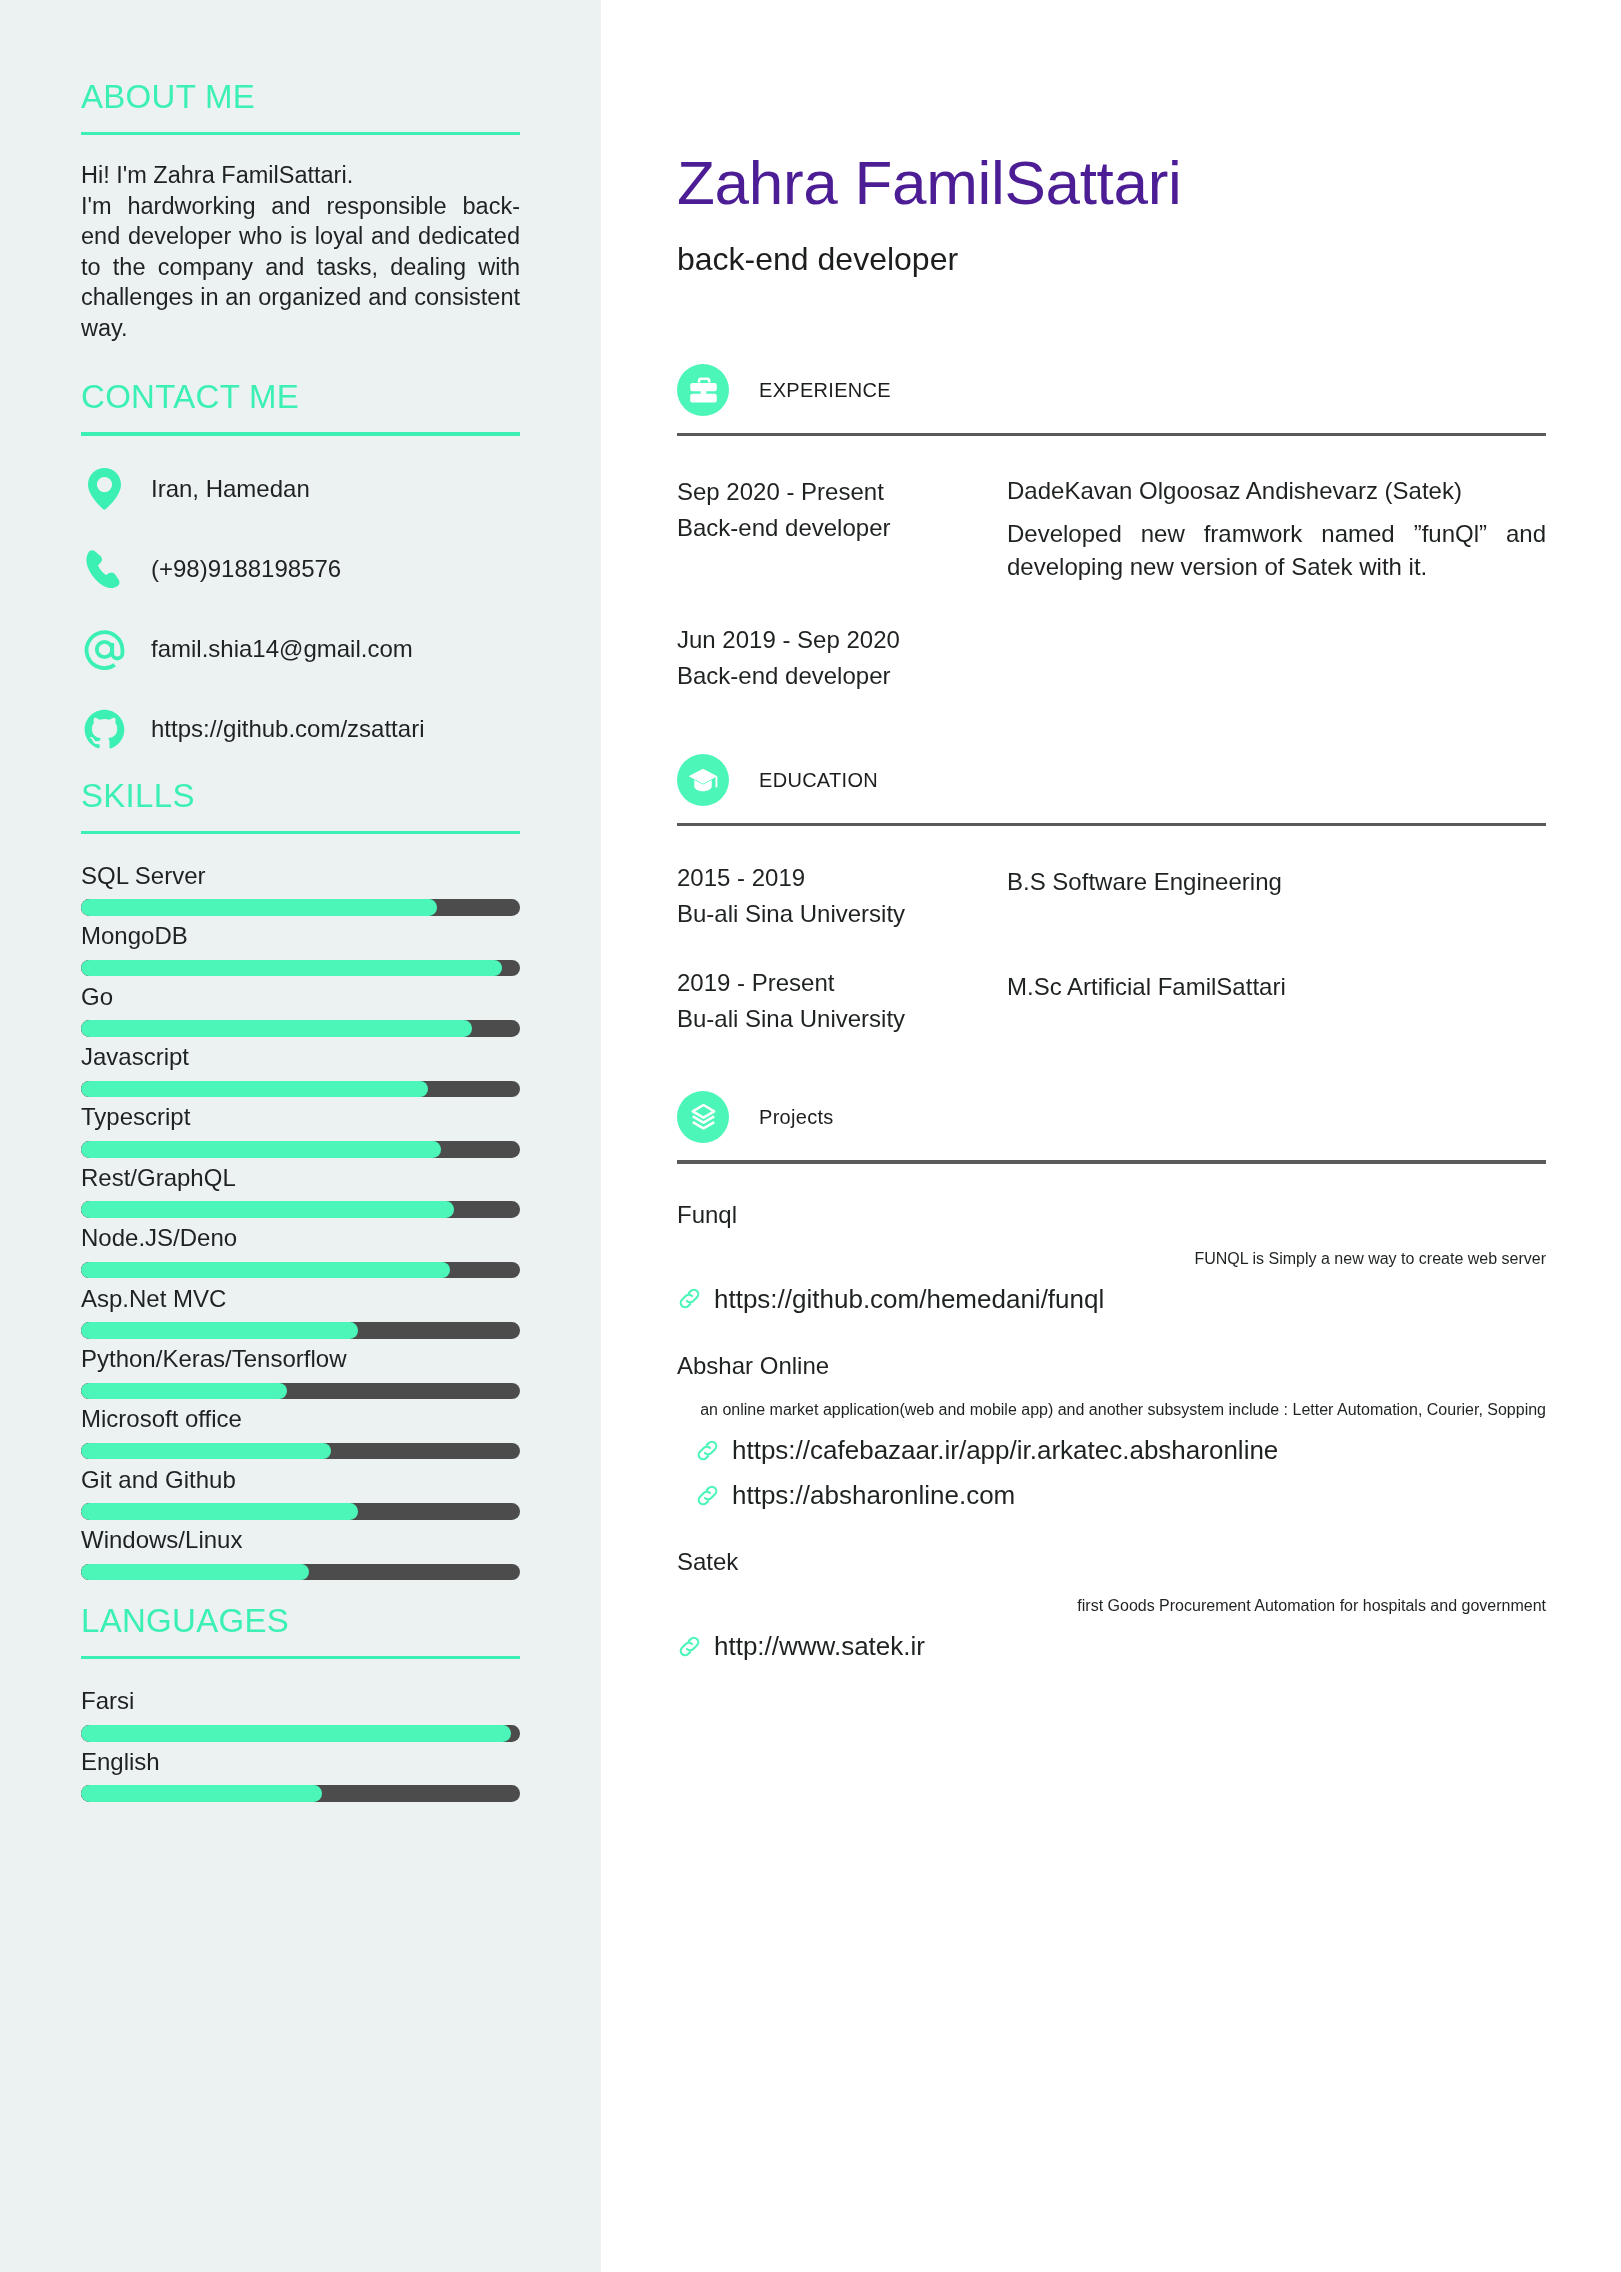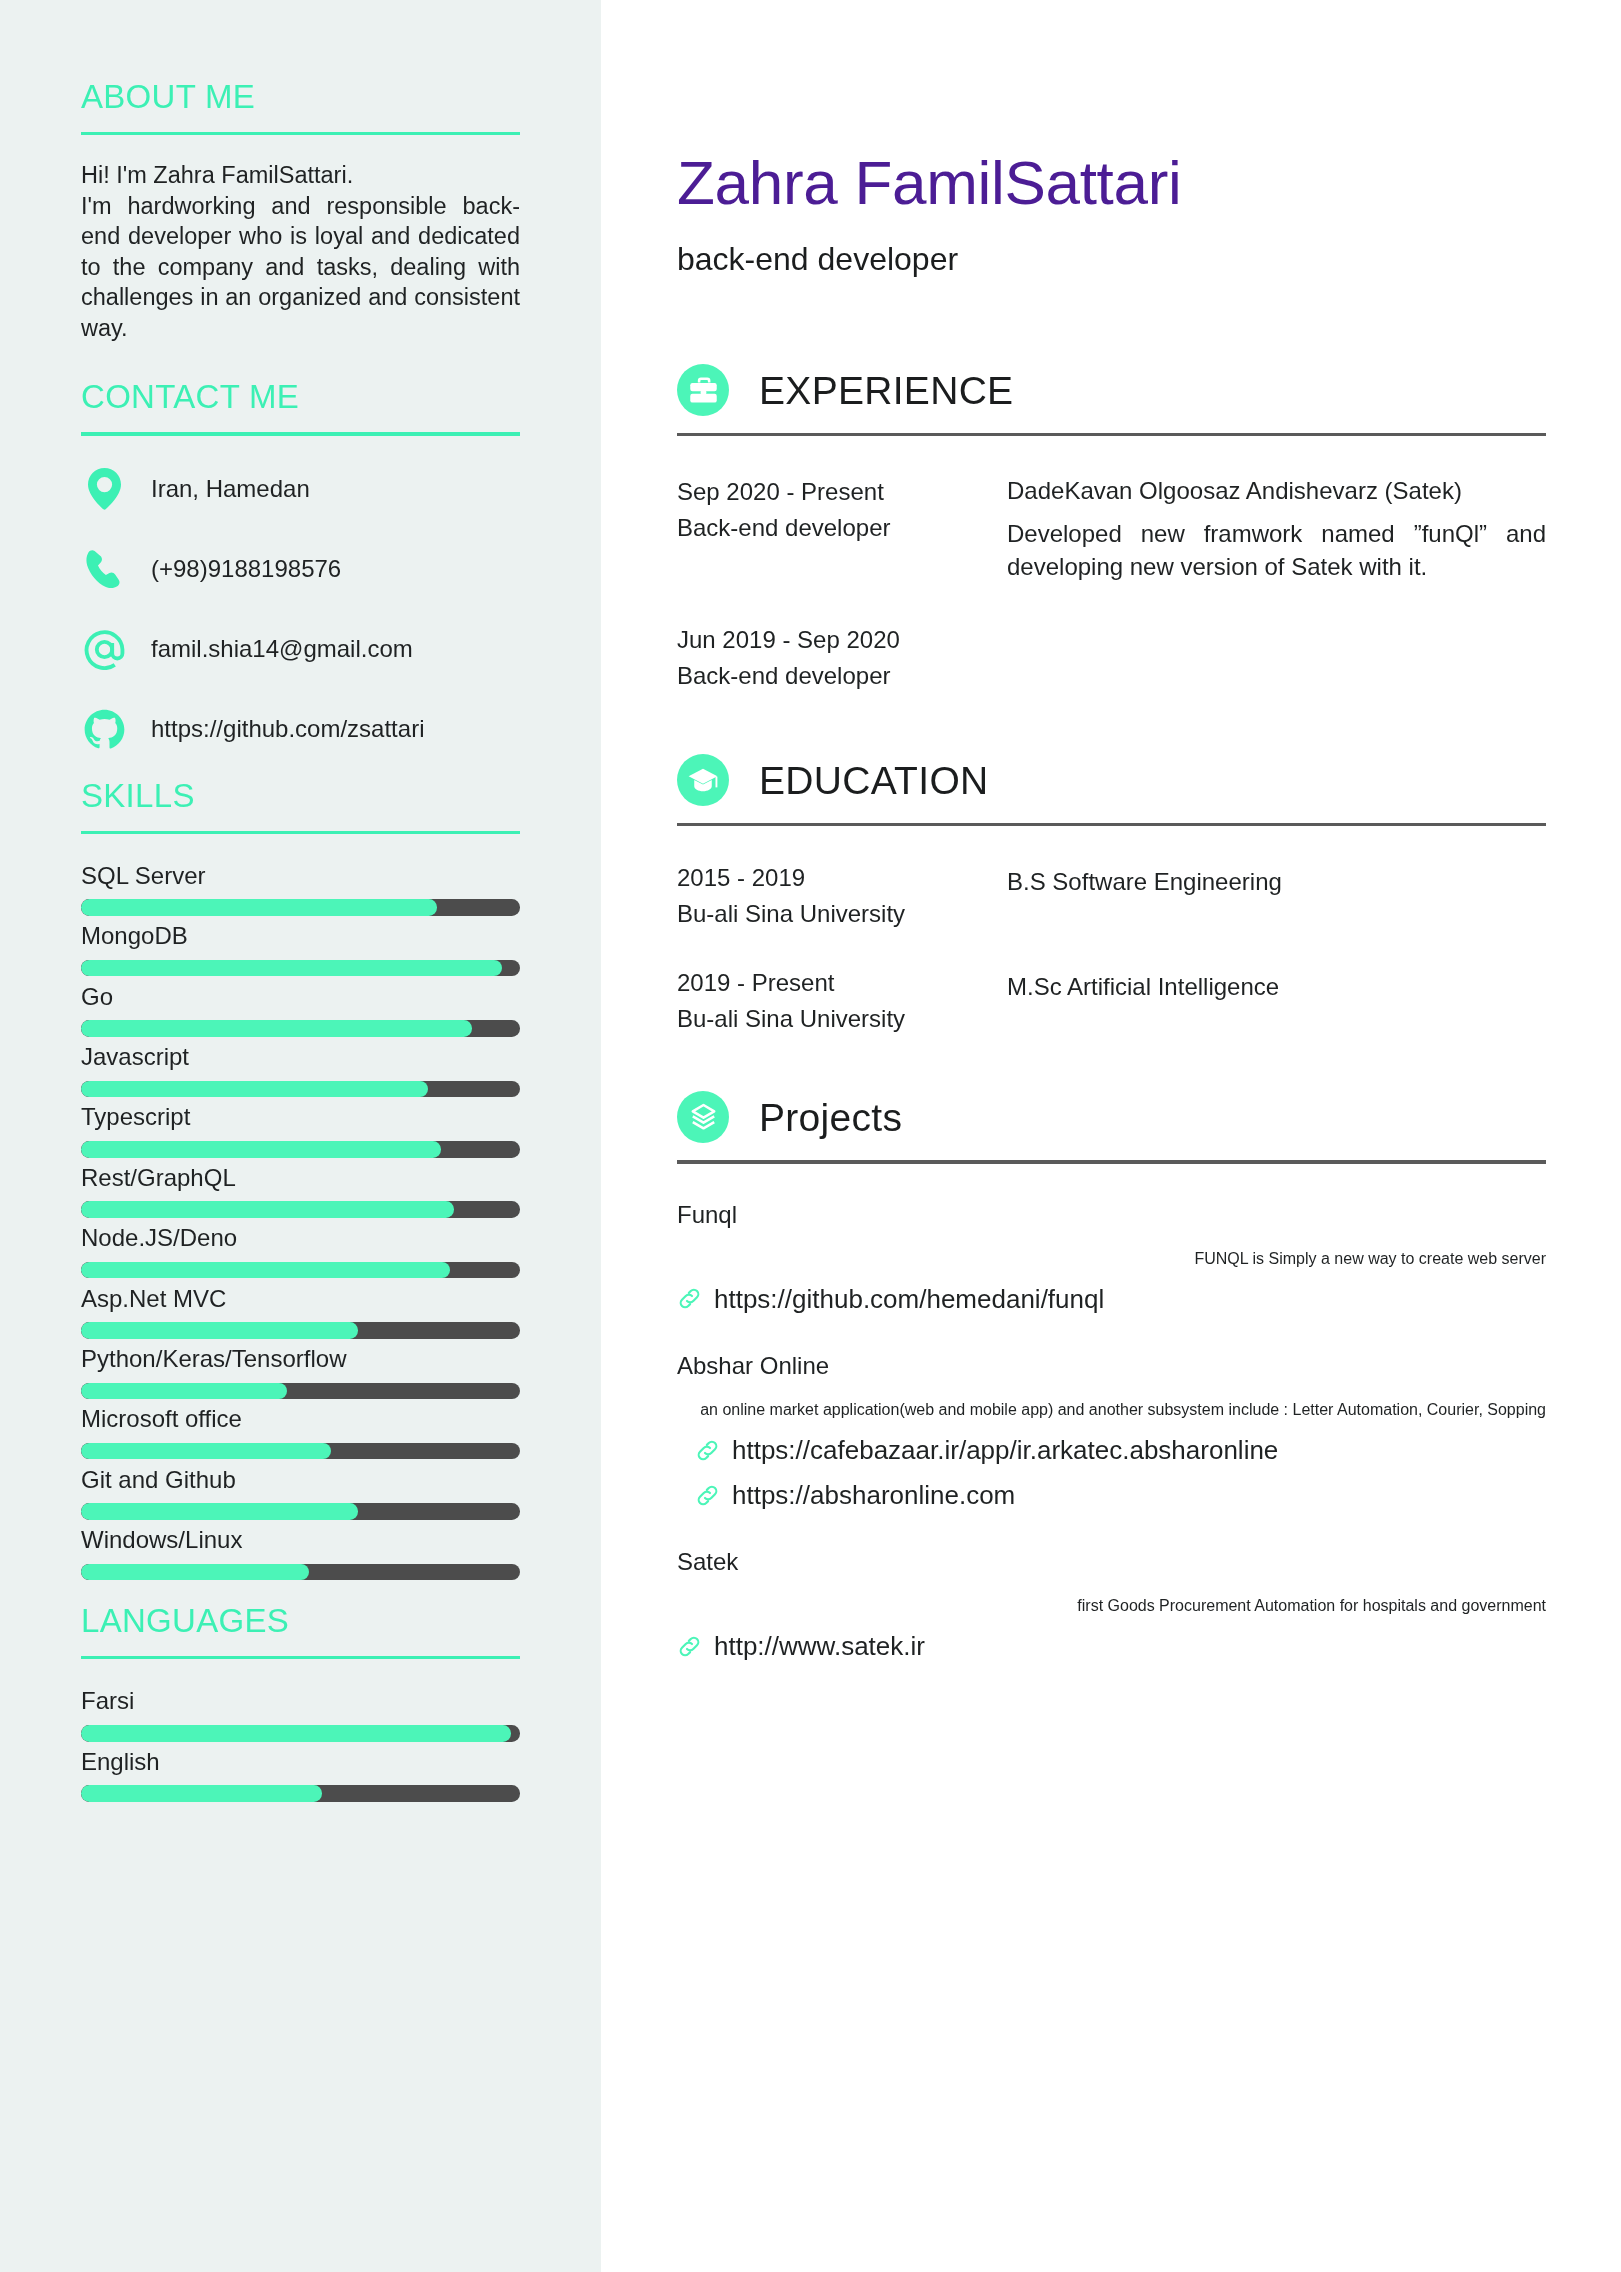--- a/index.html
+++ b/index.html
@@ -127,21 +127,21 @@
     width:52px; height:52px;
     border-radius:50%;
     background:#4cf5b8;
     display:flex;
     align-items:center;
     justify-content:center;
     flex:0 0 52px;
   }
   .circ-icon svg { display:block; }
   .block-title {
-    font-size:39px;
+    font-size:20px;
     color:#1b1d1e;
     margin-left:30px;
     letter-spacing:0.3px;
     line-height:1.0;
   }
   .block-rule {
     height:3.8px;
     background:#5a5a5a;
     margin-top:16.5px;
     width:100%;
@@ -419,21 +419,21 @@
                 <div>2015 - 2019</div>
                 <div>Bu-ali Sina University</div>
               </div>
               <div class="entry-right">B.S Software Engineering</div>
             </div>
             <div class="edu-entry">
               <div class="entry-left">
                 <div>2019 - Present</div>
                 <div>Bu-ali Sina University</div>
               </div>
-              <div class="entry-right">M.Sc Artificial Intelligence</div>
+              <div class="entry-right">M.Sc Artificial FamilSattari</div>
             </div>
           </div>
       </section>
 
       <section style="margin-top:55px">
         <div class="block-header" style="margin-top:0">
           <span class="circ-icon">
             <svg width="29" height="28" viewBox="0 0 46 44">
               <path fill="none" stroke="#ffffff" stroke-width="4" stroke-linejoin="round" d="M23 3 40 13 23 23 6 13z"></path>
               <path fill="none" stroke="#ffffff" stroke-width="4" stroke-linejoin="round" d="M6 21l17 10 17-10"></path>

